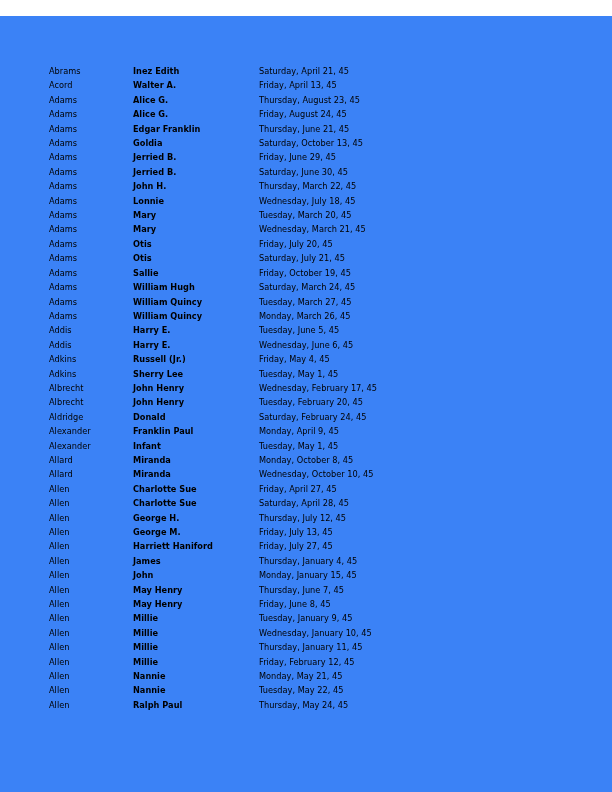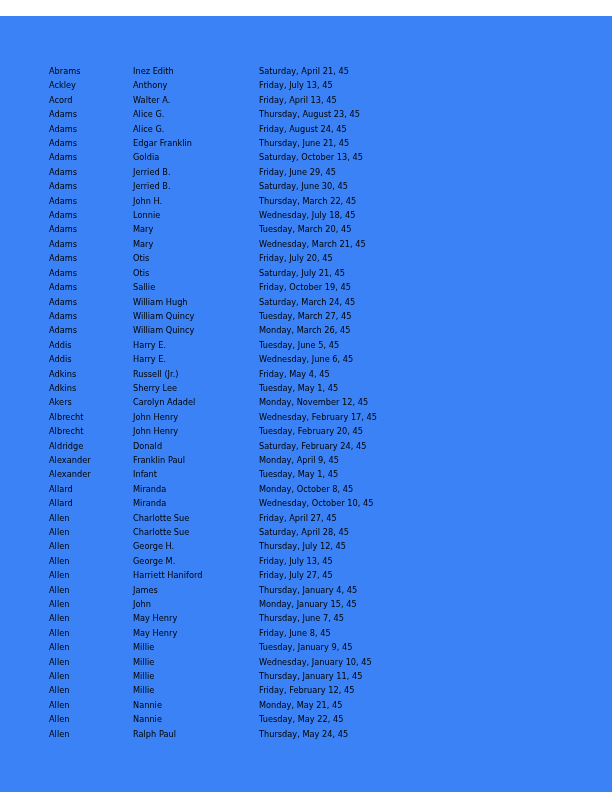--- a/index.html
+++ b/index.html
@@ -56,45 +56,41 @@
   }
 
   td.c-surname {
     width: 84px;
     text-align: left;
   }
 
   td.c-given {
     width: 126px;
     text-align: left;
+    font-weight: bold;
   }
 
   td.c-date {
     width: 140px;
     text-align: left;
   }
 </style>
 </head>
 <body>
 
 <div class="page">
   <div class="listing">
     <table class="records">
       <tbody>
           <tr>
             <td class="c-surname">Abrams</td>
             <td class="c-given">Inez Edith</td>
             <td class="c-date">Saturday, April 21, 45</td>
           </tr>
           <tr>
-            <td class="c-surname">Ackley</td>
-            <td class="c-given">Anthony</td>
-            <td class="c-date">Friday, July 13, 45</td>
-          </tr>
-          <tr>
             <td class="c-surname">Acord</td>
             <td class="c-given">Walter A.</td>
             <td class="c-date">Friday, April 13, 45</td>
           </tr>
           <tr>
             <td class="c-surname">Adams</td>
             <td class="c-given">Alice G.</td>
             <td class="c-date">Thursday, August 23, 45</td>
           </tr>
           <tr>
@@ -184,25 +180,20 @@
           </tr>
           <tr>
             <td class="c-surname">Adkins</td>
             <td class="c-given">Russell (Jr.)</td>
             <td class="c-date">Friday, May 4, 45</td>
           </tr>
           <tr>
             <td class="c-surname">Adkins</td>
             <td class="c-given">Sherry Lee</td>
             <td class="c-date">Tuesday, May 1, 45</td>
-          </tr>
-          <tr>
-            <td class="c-surname">Akers</td>
-            <td class="c-given">Carolyn Adadel</td>
-            <td class="c-date">Monday, November 12, 45</td>
           </tr>
           <tr>
             <td class="c-surname">Albrecht</td>
             <td class="c-given">John Henry</td>
             <td class="c-date">Wednesday, February 17, 45</td>
           </tr>
           <tr>
             <td class="c-surname">Albrecht</td>
             <td class="c-given">John Henry</td>
             <td class="c-date">Tuesday, February 20, 45</td>

